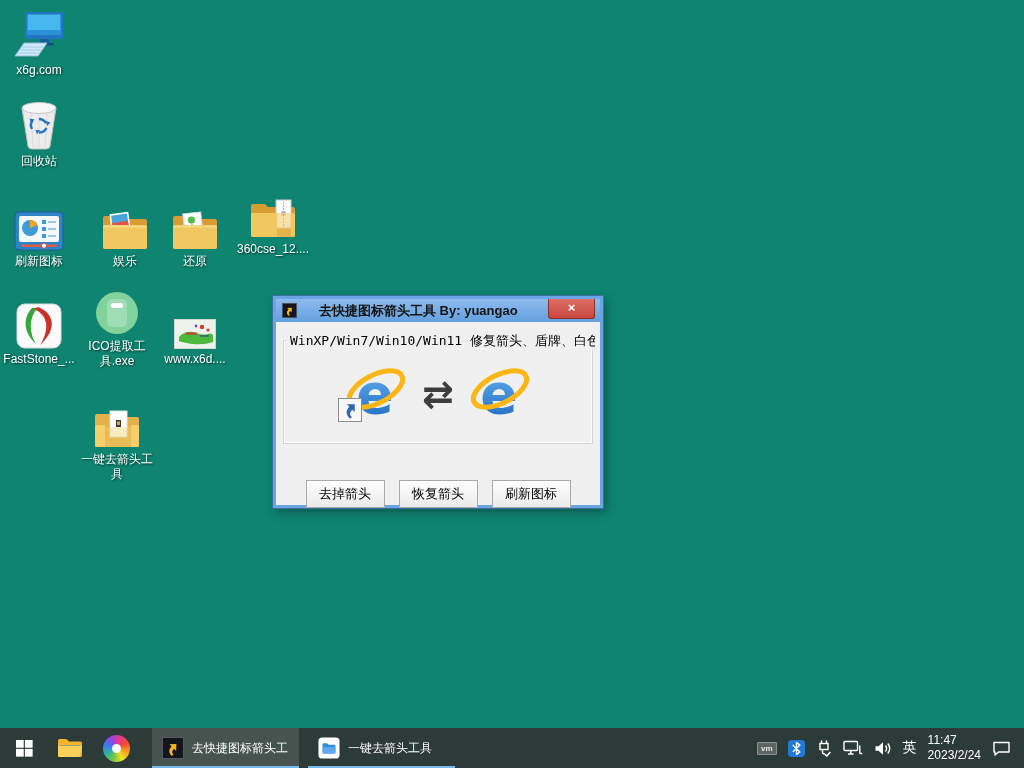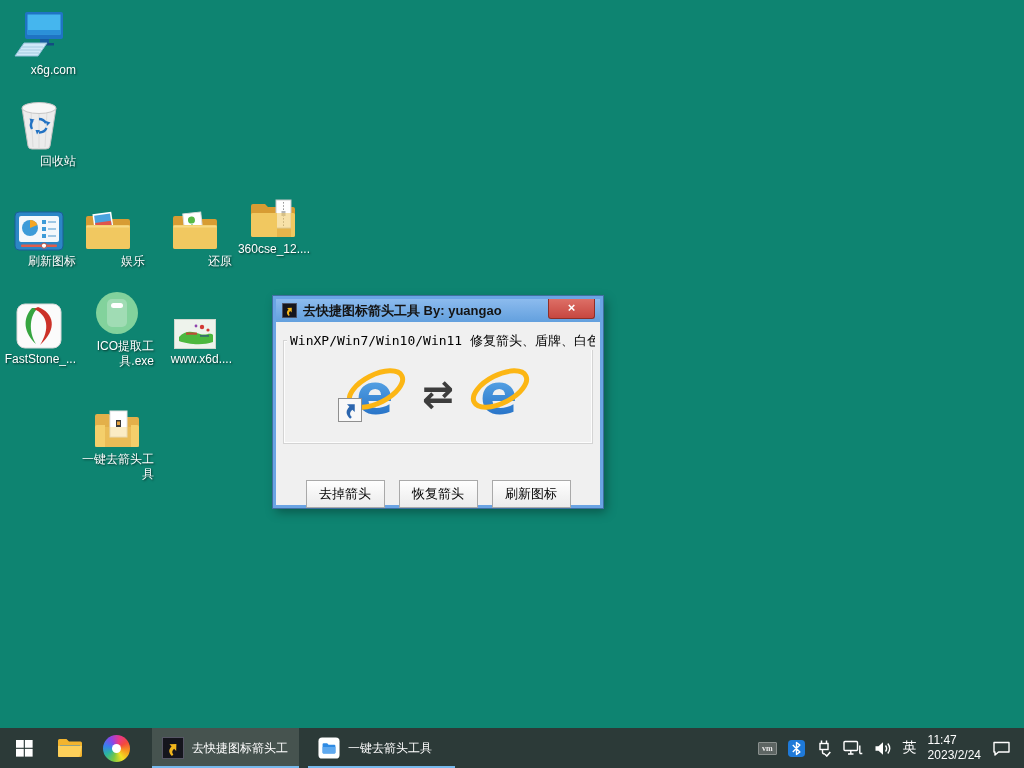--- a/index.html
+++ b/index.html
@@ -3,28 +3,28 @@
 <meta charset="utf-8">
 <style>
   html,body{margin:0;padding:0;width:1024px;height:768px;overflow:hidden;
     font-family:"Liberation Sans","DejaVu Sans",sans-serif;}
   body{background:#0e8471;position:relative;}
 
   
   .dicon{position:absolute;width:78px;text-align:center;cursor:default;}
   .di-art{height:52px;display:flex;align-items:flex-end;justify-content:center;}
   .di-label{color:#fff;font-size:12px;line-height:15px;margin-top:3px;
-    text-shadow:1px 1px 2px rgba(0,0,0,.65);word-break:break-word;padding:0 2px;text-align:right;}
+    text-shadow:1px 1px 2px rgba(0,0,0,.65);word-break:break-word;padding:0 2px;}
 
   
   .window{position:absolute;left:273px;top:296px;width:330px;height:212px;
     box-sizing:border-box;border:3px solid #6aa4e4;background:#f0f0f0;
     box-shadow:0 0 0 1px #3f6f9f,3px 4px 10px rgba(0,0,0,.35);}
   .titlebar{height:23px;background:linear-gradient(#8cbbee,#63a0de);
-    display:flex;align-items:center;gap:6px;padding:0 6px;position:relative;}
+    display:flex;align-items:center;gap:22px;padding:0 6px;position:relative;}
   .titlebar .ttl{font-size:13px;font-weight:bold;color:#141414;white-space:nowrap;}
   .close-btn{position:absolute;top:0;right:5px;width:45px;height:19px;
     background:linear-gradient(#dd6f66,#c74740);border:1px solid #8e2f28;border-top:none;
     color:#fff;font-size:13px;font-weight:bold;line-height:18px;text-align:center;
     border-radius:0 0 3px 3px;cursor:pointer;}
   .client{padding:4px 7px 0;}
   .groupbox{position:relative;margin-top:14px;height:102px;
     border:1px solid #d4d4d4;box-shadow:inset 0 0 0 1px #fdfdfd;}
   .gb-caption{position:absolute;top:-9px;left:3px;max-width:302px;overflow:hidden;
     background:#f0f0f0;padding:0 3px;font-family:"DejaVu Sans Mono","Liberation Mono",monospace;
@@ -51,21 +51,21 @@
   .task-btn{display:flex;align-items:center;gap:8px;padding:0 10px;width:147px;
     box-sizing:border-box;position:relative;color:#fff;font-size:12px;cursor:pointer;}
   .task-btn .tlabel{white-space:nowrap;overflow:hidden;}
   .task-btn:after{content:'';position:absolute;left:0;right:0;bottom:0;height:2px;
     background:#76b9ed;}
   .task-btn.active{background:#46534f;}
   .task-btn + .task-btn{margin-left:9px;}
   .taskgroup{display:flex;margin-left:12px;}
   .tray{margin-left:auto;display:flex;align-items:center;gap:11px;
     padding-right:13px;color:#fff;}
-  .tray-ic{display:flex;align-items:center;justify-content:center;cursor:pointer;font-family:Liberation Serif, serif;}
+  .tray-ic{display:flex;align-items:center;justify-content:center;cursor:pointer;}
   .vmbox{background:#5d6563;border:1px solid #8a908e;color:#e9e9e9;font-size:8px;
     font-weight:bold;padding:1px 3px;border-radius:1px;line-height:9px;}
   .lang{font-size:14px;}
   .clock{font-size:12px;line-height:15px;cursor:pointer;}
 </style>
 </head>
 <body>
 
 <div>
 
@@ -118,21 +118,21 @@
           <rect x="34" y="17" width="8" height="2" fill="#9ec7e4"></rect>
         <rect x="28" y="23" width="4" height="4" fill="#3d9bd8"></rect>
           <rect x="34" y="24" width="8" height="2" fill="#9ec7e4"></rect>
         <rect x="7" y="33.5" width="36" height="2.5" rx="1" fill="#e05c4a"></rect>
         <circle cx="30" cy="34.7" r="2.6" fill="#fff" stroke="#b44a3e"></circle>
       </svg>
     </div>
     <div class="di-label">刷新图标</div>
   </div>
 
-  <div class="dicon" style="left:69px;top:199px">
+  <div class="dicon" style="left:86px;top:199px">
     <div class="di-art">
       <svg width="48" height="42" viewBox="0 0 48 42">
         <path d="M2 9 Q2 7 4 7 H16 L19 10 H44 Q46 10 46 12 V38 Q46 40 44 40 H4 Q2 40 2 38 Z" fill="#d79c33"></path>
         <g transform="rotate(-8 19 16)">
           <rect x="10" y="4" width="19" height="24" fill="#fff"></rect>
           <rect x="11.5" y="5.5" width="16" height="14" fill="#4aa3df"></rect>
           <rect x="11.5" y="13" width="16" height="4.5" fill="#e0564a"></rect>
         </g>
         <path d="M2 38 V18 Q2 16 4 16 H44 Q46 16 46 18 V38 Q46 40 44 40 H4 Q2 40 2 38 Z" fill="#f1c860"></path>
         <path d="M2.5 17.5 H45.5" stroke="#f8da84" stroke-width="2"></path>

